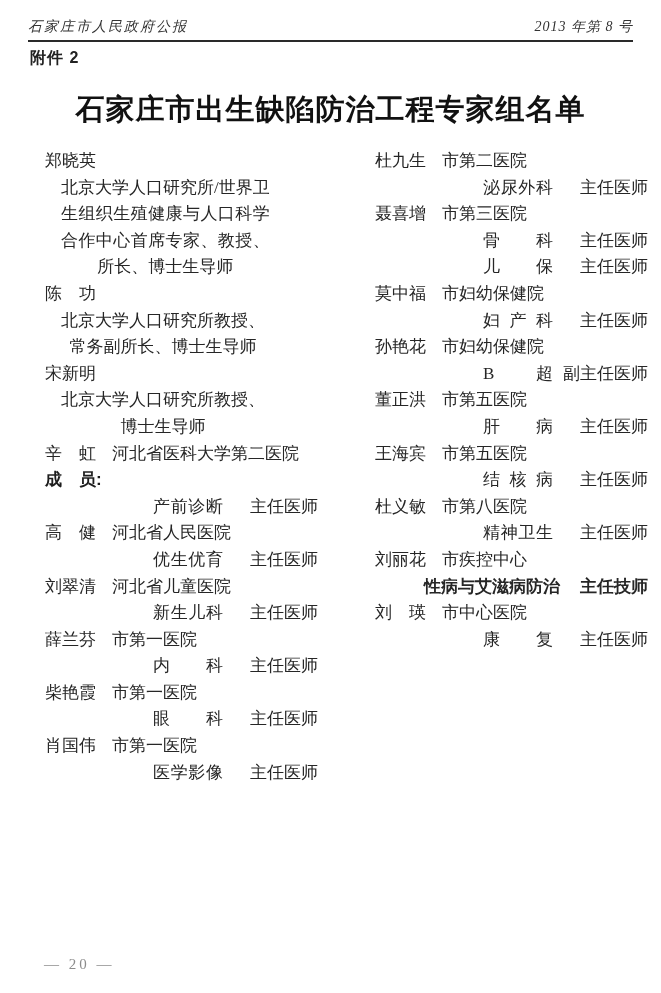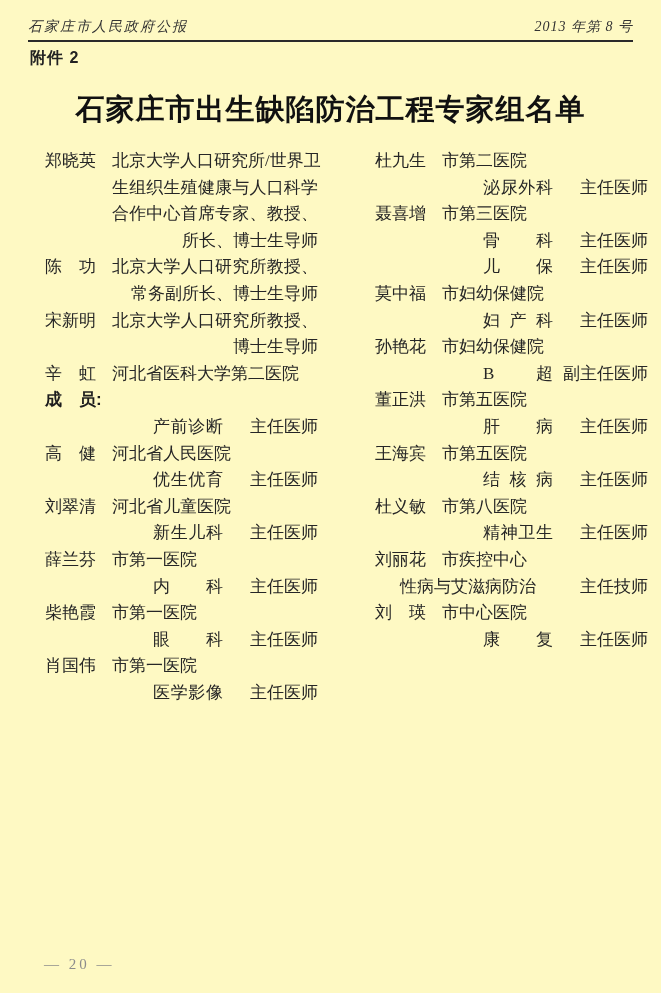--- a/index.html
+++ b/index.html
@@ -1,19 +1,19 @@
 <!DOCTYPE html>
 <html><head>
 <meta charset="utf-8">
 <style>
   html,body{margin:0;padding:0;background:#e8e8e8;}
   .page{
     position:relative;
     width:661px;height:993px;
-    background:#fef9c3;
+    background:#ffffff;
     overflow:hidden;
     font-family:"Liberation Serif","DejaVu Serif",serif;
     color:#262626;
   }
   
   .page-header{
     position:absolute;left:28px;top:13px;width:605px;height:23px;
     display:flex;justify-content:space-between;align-items:flex-end;
     border-bottom:2px solid #2a2a2a;
     padding-bottom:4px;
@@ -49,44 +49,44 @@
   .col-left{left:45px;}
   .col-right{left:375px;}
   .row{height:26.6px;line-height:26.6px;white-space:nowrap;}
   .section-row .section-label{
     font-family:"Liberation Sans","DejaVu Sans",sans-serif;
     font-weight:bold;color:#1d1d1d;
   }
   .name{display:inline-block;width:51px;flex:none;}
   .org{margin-left:16px;}
   
-  .advisor-row{display:flex;align-items:flex-start;}
+  .advisor-row{display:flex;align-items:flex-start;flex-direction:column;}
   .advisor-row .name{height:26.6px;line-height:26.6px;}
   .desc{flex:1;margin-left:16px;min-width:0;}
   .desc-line{
     height:26.6px;line-height:26.6px;
     white-space:nowrap;text-align:center;
   }
   .desc-line.fit{
     white-space:normal;
     text-align:justify;text-align-last:justify;
     text-justify:inter-character;
   }
-  .desc-line.last{white-space:nowrap;text-align:right;}
+  .desc-line.last{white-space:nowrap;text-align:center;}
   
   .dept-line{
     display:flex;justify-content:space-between;
     padding-left:108px;
   }
   .dept{
     display:inline-block;width:70px;
     text-align:justify;text-align-last:justify;
     text-justify:inter-character;
   }
-  .dept-line.wide{padding-left:0;justify-content:flex-end;gap:44px;}
+  .dept-line.wide{padding-left:0;justify-content:flex-end;gap:20px;font-weight:bold;}
   .dept-line.wide .dept{width:auto;text-align:left;text-align-last:left;white-space:nowrap;}
   
   .page-number{
     position:absolute;left:44px;top:956px;
     font-size:15px;letter-spacing:3px;color:#8c8c8c;
   }
 </style>
 </head>
 <body>
 

